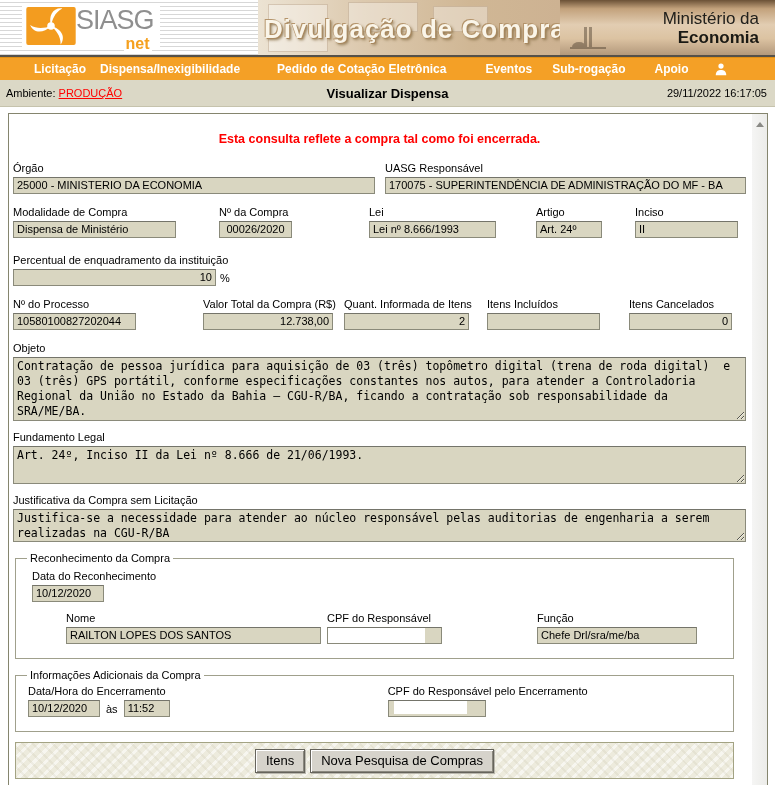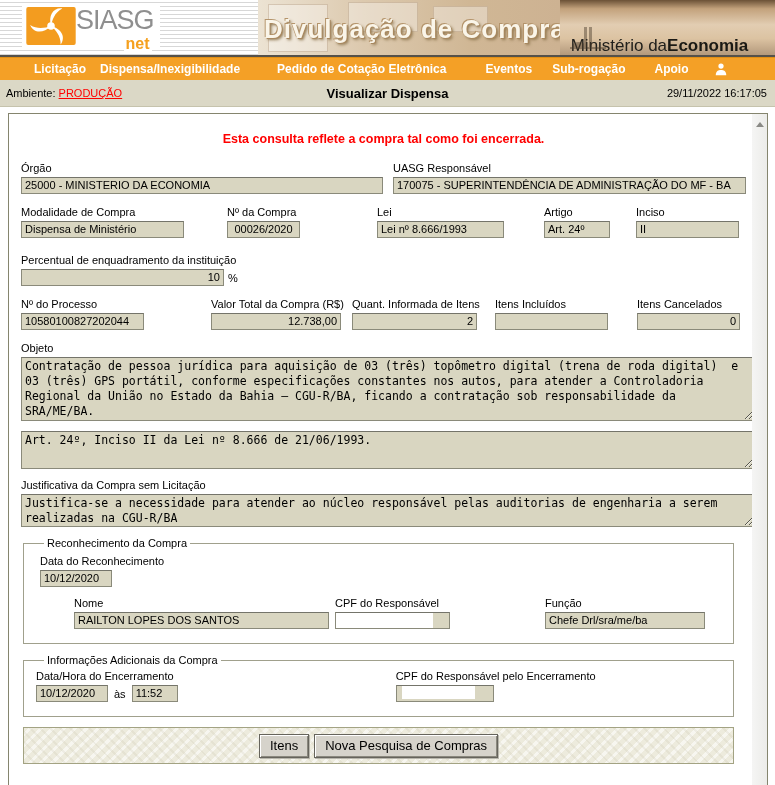--- a/index.html
+++ b/index.html
@@ -19,21 +19,21 @@
   .sys-name { margin:6px 0 0 6px; font-size:11px; font-weight:bold; line-height:13px; color:#111;
     background:rgba(255,255,255,0.85); padding:2px 4px; }
   .hdr-mid { width:302px; height:55px; position:relative; overflow:hidden;
     background:linear-gradient(90deg,#ece3d3 0%,#dcc9ae 35%,#d0b795 70%,#cdb292 100%); }
   .hdr-mid .photo { position:absolute; background:rgba(255,255,255,0.35); border:1px solid rgba(160,130,95,0.35); }
   .banner-title { position:absolute; left:6px; top:14px; width:100%; text-align:center;
     font-size:26px; font-weight:bold; color:#faf5e9; letter-spacing:1px; white-space:nowrap;
     text-shadow:1px 1px 0 #a8885f, -1px -1px 0 #b4946b, 2px 2px 3px #8f7750; }
   .hdr-right { flex:1; height:55px; position:relative;
     background:linear-gradient(180deg,#6b5136 0%,#c3a27c 16%,#e2cdb2 45%,#dcc3a2 70%,#b3997c 100%);
-    display:flex; flex-direction:row; justify-content:center; align-items:flex-end; padding-right:16px; }
+    display:flex; flex-direction:column; justify-content:center; align-items:flex-end; padding-right:16px; }
   .ministry1 { font-size:17px; color:#21201c; line-height:19px; }
   .ministry2 { font-size:17px; color:#1a1914; font-weight:bold; line-height:19px; }
   .congress { position:absolute; left:8px; bottom:4px; opacity:0.45; }
 
   
   .nav { height:23px; background:#F4A026; border-top:1px solid #e0essss; border-top:1px solid #E08F15;
     display:flex; align-items:center; color:#fff; font-size:12px; font-weight:bold; padding-left:34px; }
   .nav-item { cursor:pointer; white-space:nowrap; }
   .nav-user { display:flex; align-items:center; }
 
@@ -41,21 +41,21 @@
   .statusbar { height:27px; background:#DBD8C6; border-bottom:1px solid #c6c3ad; position:relative;
     display:flex; align-items:center; font-size:11px; color:#000; padding:0 8px 0 6px; }
   .amb-link { color:#FF0000; text-decoration:underline; cursor:pointer; }
   .page-title { position:absolute; left:0; right:0; text-align:center; font-size:13px; font-weight:bold; }
   .timestamp { margin-left:auto; font-size:11px; }
 
   .gap { height:6px; background:#fff; }
 
   
   .content-box { margin:0 7px 0 8px; height:672px; border:1px solid #85856E; border-bottom:none;
-    background:#fff; position:relative;padding-left:8px; }
+    background:#fff; position:relative; }
   .vscroll { position:absolute; top:0; right:0; bottom:0; width:15px;
     background:linear-gradient(to right,#f5f5f4,#ecece9); }
   .vscroll .up-arrow { width:0; height:0; margin:8px auto 0;
     border-left:4px solid transparent; border-right:4px solid transparent; border-bottom:5px solid #8a8a86; }
   .content { margin-right:15px; padding:0 6px 0 4px; }
 
   .notice { text-align:center; color:#FF0000; font-weight:bold; font-size:12.5px; margin:18px 0 16px; }
 
   .row { display:flex; margin-bottom:12px; }
   .fg { display:flex; flex-direction:column; }
@@ -68,21 +68,21 @@
   .fld.redacted2 { position:relative; }
   .fld.redacted2::after { content:""; position:absolute; left:5px; top:-3px; width:76%; height:108%; background:#fff; }
   .suffix { font-size:11px; margin-left:4px; align-self:flex-end; padding-bottom:2px; }
   .pct-row { display:flex; margin-bottom:12px; }
 
   .ta { width:733px; background:#D9D6C1; border:1px solid #8a8a7a; border-top-color:#74746a;
     font-family:"DejaVu Sans Mono","Liberation Mono",monospace; font-size:11.5px; line-height:15px;
     color:#000; padding:1px 3px; resize:both; overflow:hidden; display:block; }
 
   fieldset { border:1px solid #A0A08C; margin:10px 12px 0 2px; padding:4px 10px 12px; }
-  legend { font-size:11px; color:#000; padding:0 3px; margin-left:10px; }
+  legend { font-size:11px; color:#000; padding:0 3px; margin-left:1px; }
 
   .btn-bar { margin:10px 12px 0 2px; height:37px; border:1px solid #A3A383; background:#EDEBDD;
     background-image:repeating-linear-gradient(45deg,rgba(175,168,140,0.13) 0 2px,transparent 2px 7px),
       repeating-linear-gradient(-45deg,rgba(255,255,255,0.55) 0 3px,transparent 3px 8px);
     display:flex; align-items:center; justify-content:center; gap:5px; }
   .btn { font-family:"Liberation Sans",sans-serif; font-size:13px; color:#000; background:#D6D3CB;
     border:1px solid #66645c; padding:3px 10px 4px; cursor:pointer;
     box-shadow:inset 1px 1px 0 #ffffff, inset -1px -1px 0 #8a887e, 1px 1px 0 #b9b7ad; }
 </style>
 </head>
@@ -179,21 +179,21 @@
         <div class="fld c">00026/2020</div>
       </div>
       <div class="fg" style="margin-left:77px;width:127px">
         <span class="lbl">Lei</span>
         <div class="fld">Lei nº 8.666/1993</div>
       </div>
       <div class="fg" style="margin-left:40px;width:66px">
         <span class="lbl">Artigo</span>
         <div class="fld">Art. 24º</div>
       </div>
-      <div class="fg" style="margin-left:26px;width:103px">
+      <div class="fg" style="margin-left:33px;width:103px">
         <span class="lbl">Inciso</span>
         <div class="fld">II</div>
       </div>
     </div>
 
     <div class="pct-row" style="margin-top:16px">
       <div class="fg" style="width:203px">
         <span class="lbl">Percentual de enquadramento da instituição</span>
         <div class="fld r">10</div>
       </div>
@@ -222,20 +222,21 @@
         <div class="fld r">0</div>
       </div>
     </div>
 
     <div class="fg" style="margin-bottom:10px">
       <span class="lbl">Objeto</span>
       <textarea class="ta" style="height: 64px;" readonly="">Contratação de pessoa jurídica para aquisição de 03 (três) topômetro digital (trena de roda digital)  e 03 (três) GPS portátil, conforme especificações constantes nos autos, para atender a Controladoria Regional da União no Estado da Bahia – CGU-R/BA, ficando a contratação sob responsabilidade da SRA/ME/BA.</textarea>
     </div>
 
     <div class="fg" style="margin-bottom:10px">
+      <span class="lbl">Fundamento Legal</span>
       <textarea class="ta" style="height: 38px;" readonly="">Art. 24º, Inciso II da Lei nº 8.666 de 21/06/1993.</textarea>
     </div>
 
     <div class="fg">
       <span class="lbl">Justificativa da Compra sem Licitação</span>
       <textarea class="ta" style="height: 33px;" readonly="">Justifica-se a necessidade para atender ao núcleo responsável pelas auditorias de engenharia a serem realizadas na CGU-R/BA</textarea>
     </div>
 
     <fieldset>
       <legend>Reconhecimento da Compra</legend>

